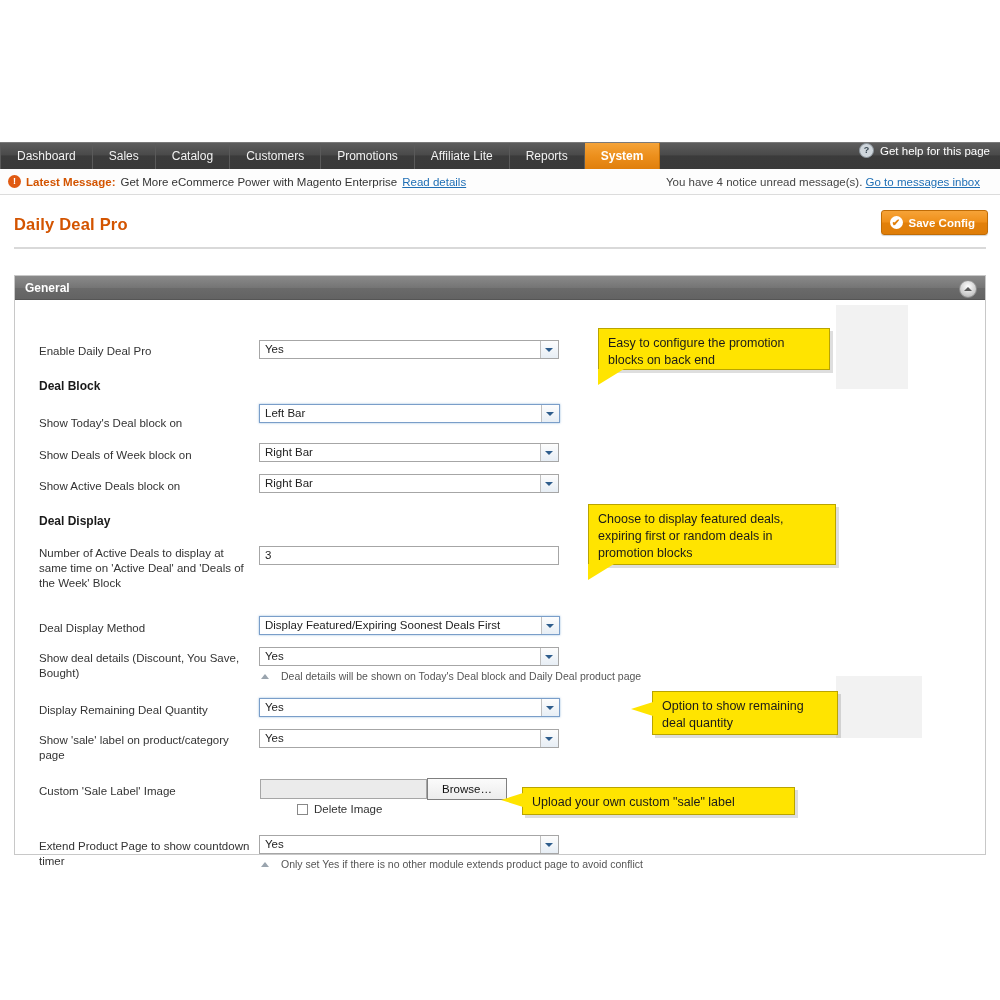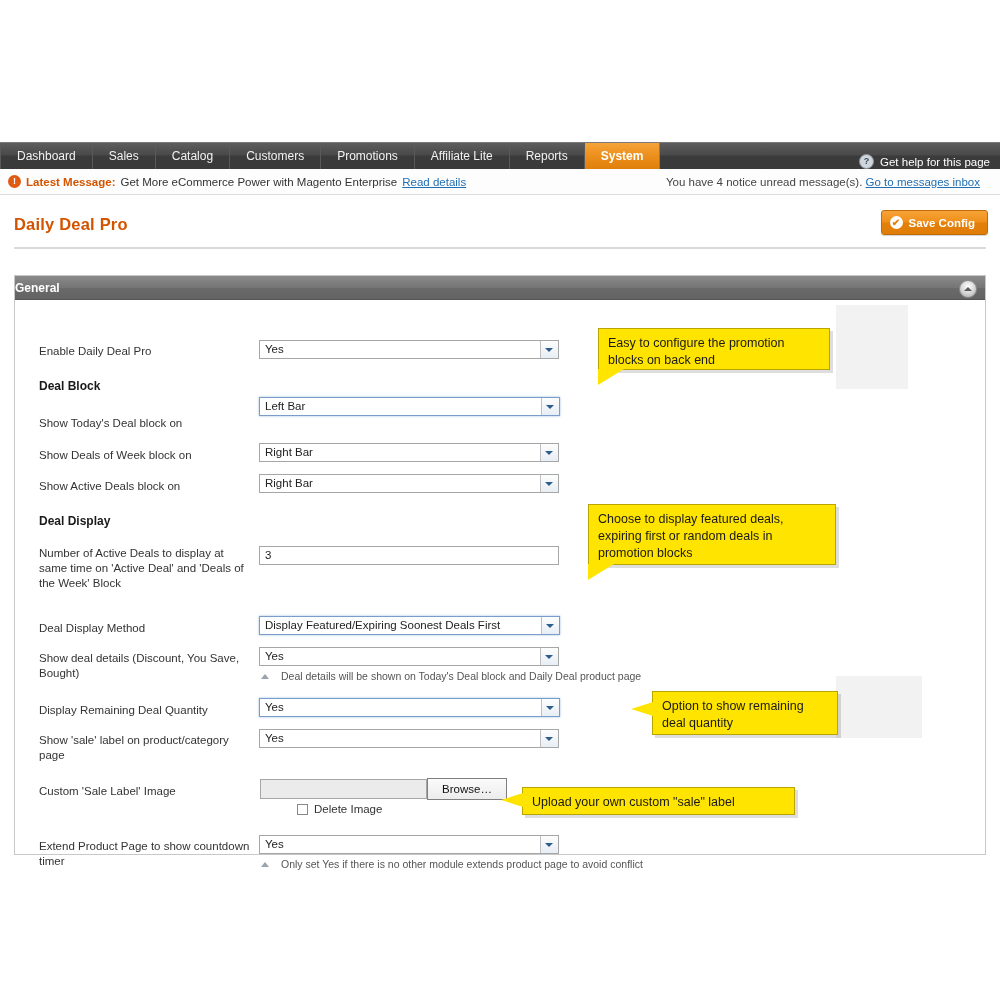--- a/index.html
+++ b/index.html
@@ -20,21 +20,21 @@
 
   
   .navbar {
     position: absolute;
     left: 0; top: 142px;
     width: 1000px; height: 27px;
     background: linear-gradient(to bottom, #5d5d5d 0%, #4a4a4a 45%, #3b3b3b 50%, #3a3a3a 100%);
     border-top: 1px solid #7a7a7a;
     box-sizing: border-box;
     display: flex;
-    align-items: flex-end;
+    align-items: flex-start;
   }
   .nav-item {
     color: #f2f2f2;
     font-size: 12px;
     line-height: 26px;
     padding: 0 16px;
     border-right: 1px solid #5a5a5a;
     white-space: nowrap;
   }
   .nav-item:first-child { border-left: 1px solid #5a5a5a; }
@@ -144,20 +144,21 @@
   }
   .panel-head {
     position: relative;
     height: 24px;
     background: linear-gradient(to bottom, #8a8a8a 0%, #757575 50%, #6a6a6a 51%, #636363 100%);
     border-bottom: 1px solid #555;
     color: #ffffff;
     font-size: 12px;
     font-weight: bold;
     line-height: 24px;
+    padding-left: 10px;
     box-sizing: border-box;
   }
   .collapse-btn {
     position: absolute;
     right: 8px; top: 4px;
     width: 16px; height: 16px;
     border-radius: 50%;
     background: radial-gradient(circle at 50% 35%, #ffffff 0%, #cfcfcf 60%, #a8a8a8 100%);
     border: 1px solid #8e8e8e;
   }
@@ -373,21 +374,21 @@
 
       <div class="field-label" style="left:24px; top:44px; width:210px;">Enable Daily Deal Pro</div>
       <div class="select" style="left:244px; top:40px; width:300px;">
         <span>Yes</span>
         <span class="arrow"></span>
       </div>
 
       <div class="section-head" style="left:24px; top:79px;">Deal Block</div>
 
       <div class="field-label" style="left:24px; top:116px; width:215px;">Show Today's Deal block on</div>
-      <div class="select focused" style="left:244px; top:97px; width:301px;">
+      <div class="select focused" style="left:244px; top:104px; width:301px;">
         <span>Left Bar</span>
         <span class="arrow"></span>
       </div>
 
       <div class="field-label" style="left:24px; top:148px; width:215px;">Show Deals of Week block on</div>
       <div class="select" style="left:244px; top:143px; width:300px;">
         <span>Right Bar</span>
         <span class="arrow"></span>
       </div>
 

